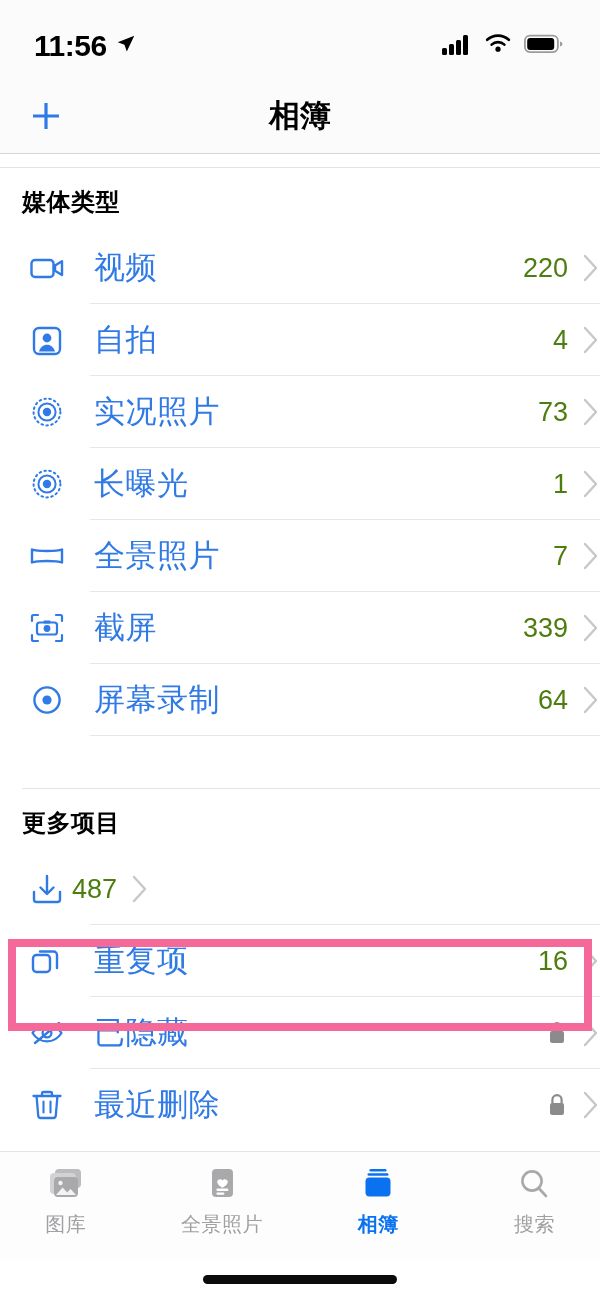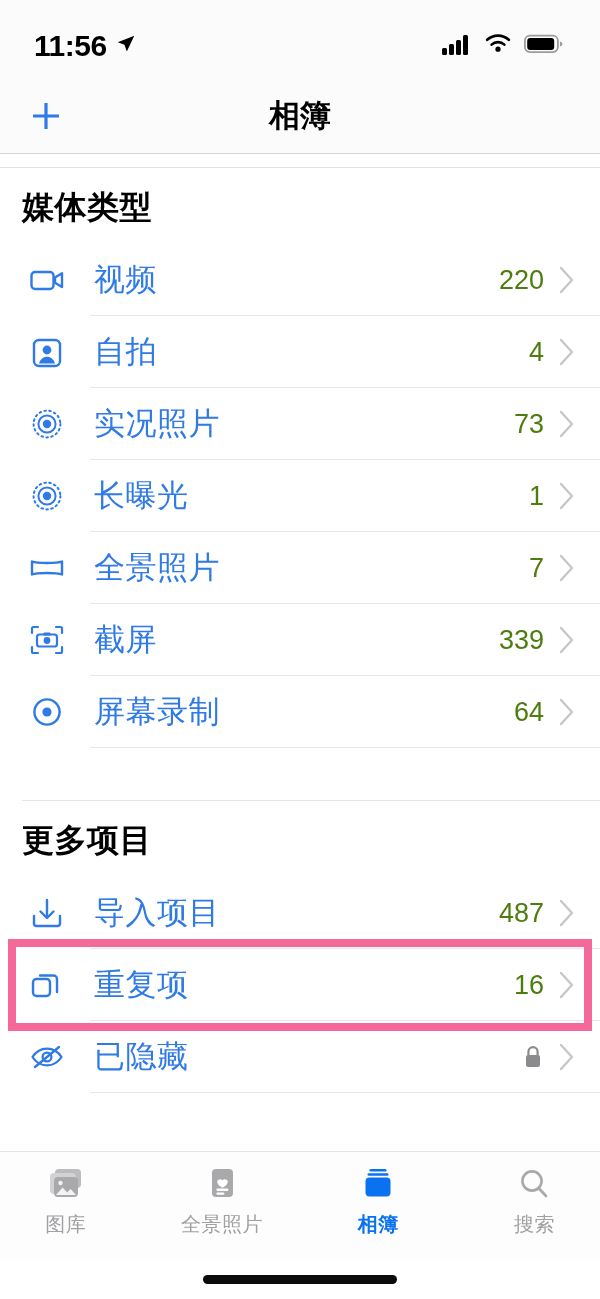--- a/index.html
+++ b/index.html
@@ -69,42 +69,41 @@
     background: #ffffff;
     overflow: hidden;
     position: relative;
   }
   .top-rule {
     height: 1px;
     background: #e2e2e2;
     margin: 13px 0 0 0;
   }
   .section-header {
-    font-size: 32px;
+    font-size: 24px;
     font-weight: 700;
     color: #000;
     padding: 18px 0 14px 22px;
     letter-spacing: 0.5px;
   }
   .section-gap {
     height: 52px;
   }
   .section-rule {
     height: 1px;
     background: #e4e4e4;
     margin-left: 22px;
   }
 
   .row {
     position: relative;
     height: 72px;
     display: flex;
     align-items: center;
     padding-left: 22px;
-    padding-right: 24px;
     cursor: pointer;
     background: transparent;
   }
   .row .sep {
     position: absolute;
     left: 90px; right: 0; bottom: 0;
     height: 1px;
     background: #e6e6e6;
   }
   .row:last-child .sep { display: none; }
@@ -368,21 +367,20 @@
 
     <div class="section-header">更多项目</div>
 
     <div class="row">
       <span class="row-icon">
         <svg width="40" height="40" viewBox="0 0 40 40">
           <path d="M7 23v7.5A2.5 2.5 0 0 0 9.5 33h21a2.5 2.5 0 0 0 2.5-2.5V23" stroke="#2f7ae5" stroke-width="2.4" fill="none" stroke-linecap="round"></path>
           <path d="M20 7v17M13.5 18.5 20 25l6.5-6.5" stroke="#2f7ae5" stroke-width="2.4" fill="none" stroke-linecap="round" stroke-linejoin="round"></path>
         </svg>
       </span>
-      <span class="row-label">导入项目</span>
       <span class="row-count">487</span>
       <span class="chev">
         <svg width="18" height="30" viewBox="0 0 18 30">
             <path d="M3 3l11 12L3 27" stroke="#9a9a9e" stroke-width="2.4" fill="none" stroke-linecap="round" stroke-linejoin="round"></path>
           </svg>
       </span>
       <span class="sep"></span>
     </div>
 
     <div class="row">
@@ -418,20 +416,43 @@
         </svg>
       </span>
       <span class="chev">
         <svg width="18" height="30" viewBox="0 0 18 30">
             <path d="M3 3l11 12L3 27" stroke="#9a9a9e" stroke-width="2.4" fill="none" stroke-linecap="round" stroke-linejoin="round"></path>
           </svg>
       </span>
       <span class="sep"></span>
     </div>
 
+    <div class="row">
+      <span class="row-icon">
+        <svg width="40" height="40" viewBox="0 0 40 40">
+          <path d="M6.5 11h27" stroke="#2f7ae5" stroke-width="2.3" stroke-linecap="round"></path>
+          <path d="M15 11V8.6A1.6 1.6 0 0 1 16.6 7h6.8A1.6 1.6 0 0 1 25 8.6V11" stroke="#2f7ae5" stroke-width="2.3" fill="none" stroke-linecap="round"></path>
+          <path d="M9.6 11.5l1.6 19A2.6 2.6 0 0 0 13.8 33h12.4a2.6 2.6 0 0 0 2.6-2.5l1.6-19" stroke="#2f7ae5" stroke-width="2.3" fill="none" stroke-linecap="round" stroke-linejoin="round"></path>
+          <path d="M16.5 16.5v11M23.5 16.5v11" stroke="#2f7ae5" stroke-width="2.1" stroke-linecap="round"></path>
+        </svg>
+      </span>
+      <span class="row-label">最近删除</span>
+      <span class="row-lock">
+        <svg width="22" height="26" viewBox="0 0 22 26">
+          <path d="M6.4 11V7.8a4.6 4.6 0 0 1 9.2 0V11" stroke="#8b8b8e" stroke-width="2.2" fill="none" stroke-linecap="round"></path>
+          <rect x="4" y="11" width="14" height="12" rx="2.2" fill="#8b8b8e"></rect>
+        </svg>
+      </span>
+      <span class="chev">
+        <svg width="18" height="30" viewBox="0 0 18 30">
+            <path d="M3 3l11 12L3 27" stroke="#9a9a9e" stroke-width="2.4" fill="none" stroke-linecap="round" stroke-linejoin="round"></path>
+          </svg>
+      </span>
+
+    </div>
 
     <div class="highlight-box" id="hl" style="top: 785px; height: 92px;"></div>
   </div>
 
   <div class="tabbar">
     <div class="tab">
       <span class="tab-icon">
         <svg width="40" height="34" viewBox="0 0 40 34">
           <rect x="9" y="2" width="26" height="19" rx="4" fill="#bcbcbe"></rect>
           <rect x="4" y="6" width="26" height="21" rx="4" fill="#d2d2d4"></rect>

